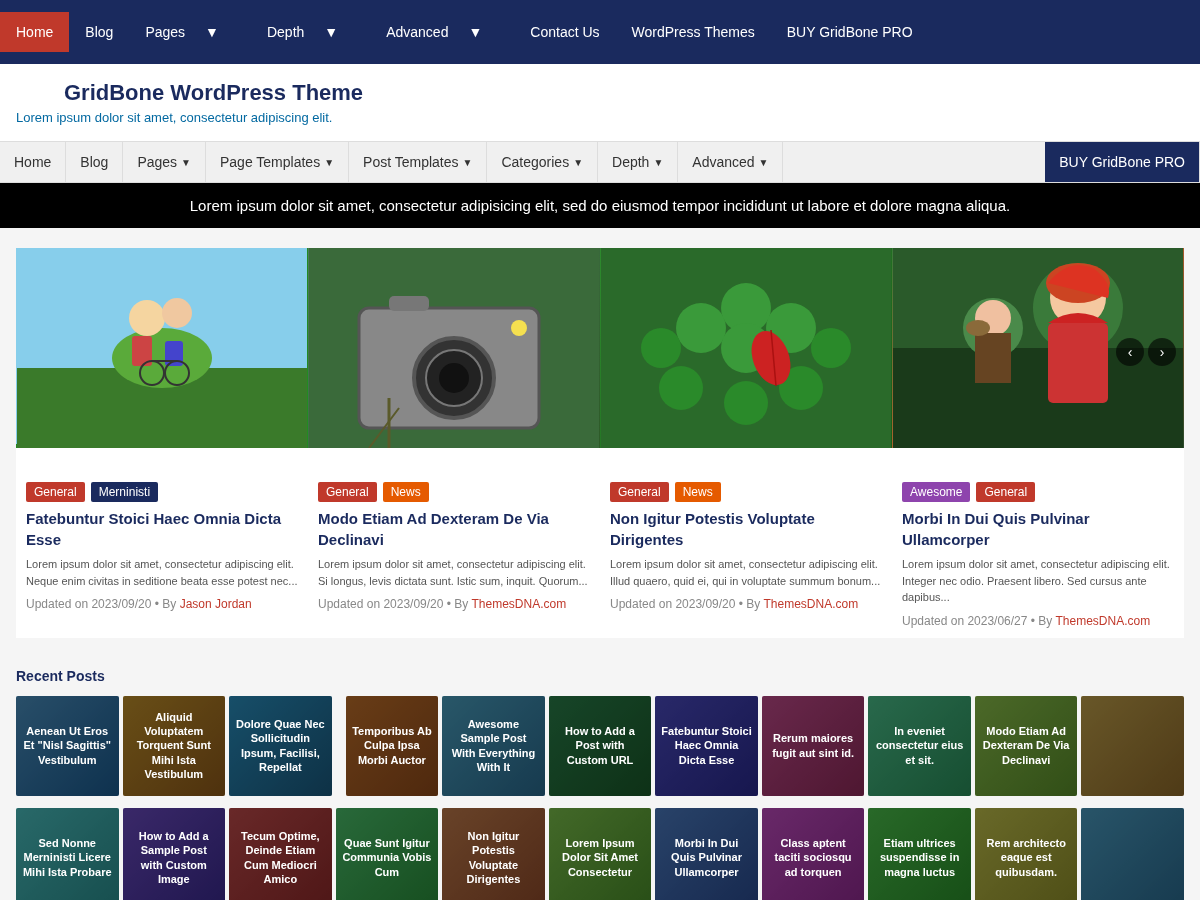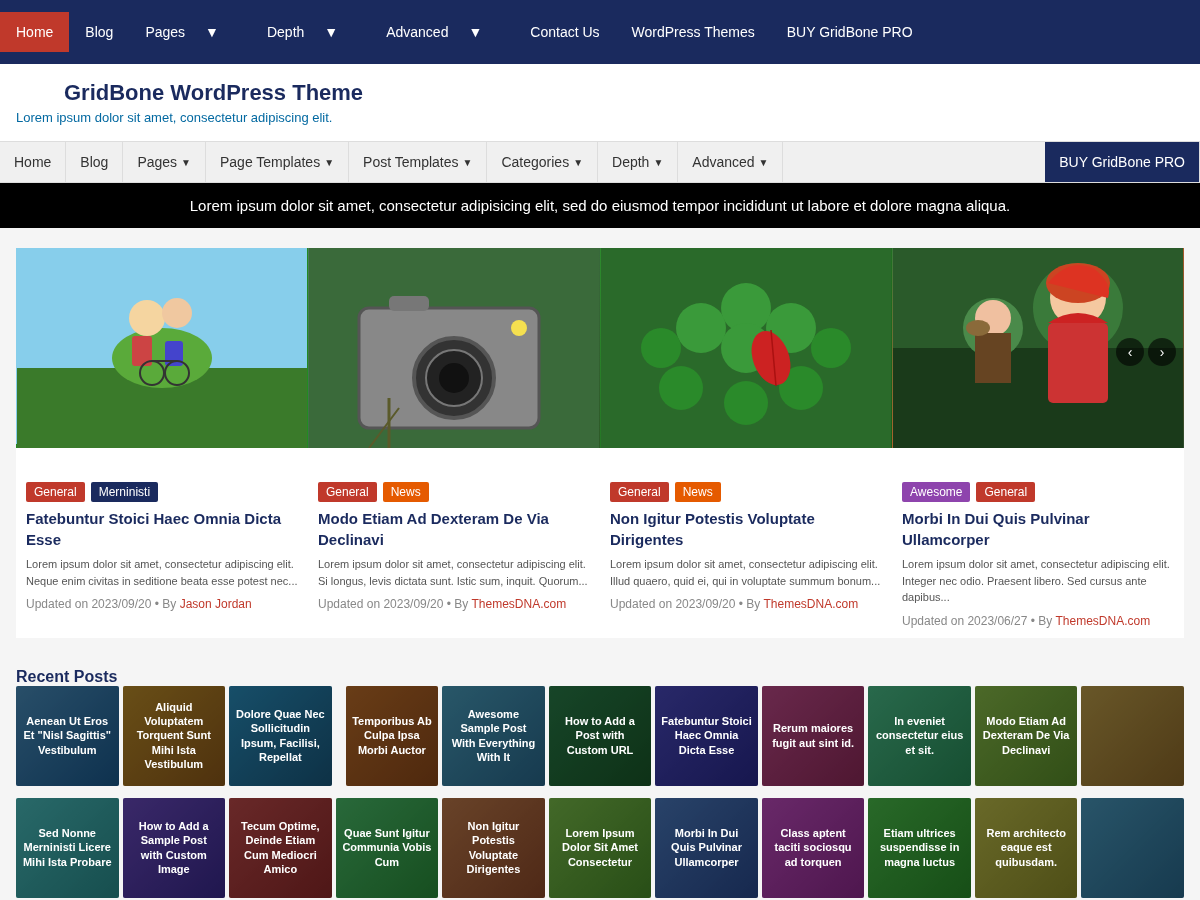--- a/index.html
+++ b/index.html
@@ -48,21 +48,21 @@
     .tag-news { background: #e55a00; }
     .tag-awesome { background: #8e44ad; }
     .card-title { font-size: 15px; font-weight: bold; color: #1a2a5e; margin-bottom: 6px; line-height: 1.4; }
     .card-excerpt { font-size: 11px; color: #555; line-height: 1.5; margin-bottom: 8px; }
     .card-meta { font-size: 12px; color: #888; }
     .card-meta a { color: #c0392b; text-decoration: none; }
     .carousel-controls { position: absolute; top: 90px; right: 8px; display: flex; gap: 4px; }
     .carousel-btn { background: rgba(0,0,0,0.6); color: #fff; border: none; width: 28px; height: 28px; border-radius: 50%; cursor: pointer; font-size: 14px; display: flex; align-items: center; justify-content: center; }
 
     
-    #recent-posts h2 { font-size: 16px; font-weight: bold; color: #1a2a5e; margin-bottom: 0; }
+    #recent-posts h2 { font-size: 14px; font-weight: bold; color: #1a2a5e; margin-bottom: 12px; }
     #recent-grid { display: grid; grid-template-columns: repeat(11, 1fr); gap: 4px; margin-bottom: 12px; }
     .recent-card { position: relative; height: 100px; border-radius: 2px; overflow: hidden; cursor: pointer; }
     .recent-card-title { position: absolute; bottom: 0; left: 0; right: 0; top: 0; background: rgba(0,0,0,0.45); color: #fff; font-size: 11px; font-weight: bold; padding: 6px; display: flex; align-items: center; justify-content: center; text-align: center; line-height: 1.3; }
 
     #recent-grid-2 { display: grid; grid-template-columns: repeat(11, 1fr); gap: 4px; }
 
     
     .img-couple { background: linear-gradient(135deg, #87CEEB 40%, #228B22 40%); }
     .img-camera { background: linear-gradient(135deg, #4a7c59 0%, #2d5a27 100%); }
     .img-leaf { background: linear-gradient(135deg, #2d8a2d 0%, #1a5c1a 100%); }

